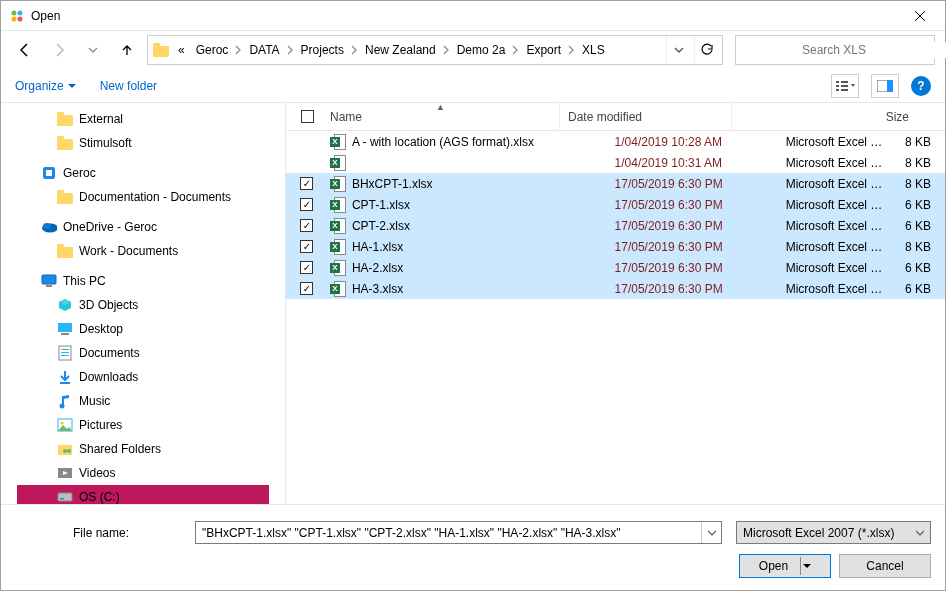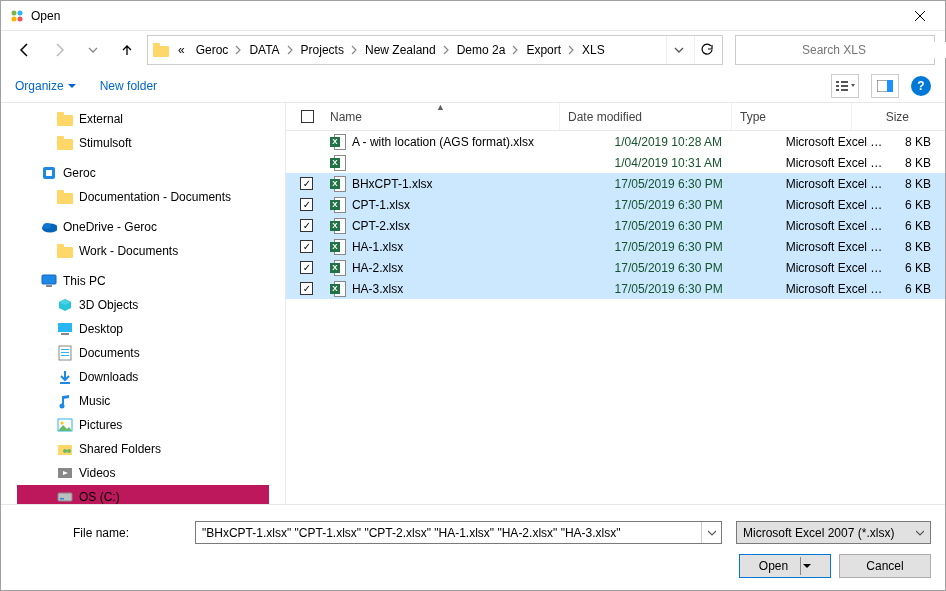--- a/index.html
+++ b/index.html
@@ -45,21 +45,21 @@
   .col.date { width:172px; }
   .col.type { width:120px; }
   .col.size { flex:1; justify-content:flex-end; padding-right:36px; border-right:none;}
   .sort-ind { position:absolute; top:-1px; left:50%; transform:translateX(-50%); color:#606060; font-size:9px;}
   .rows { flex:1; overflow:auto; }
   .row { height:21px; display:flex; align-items:center; padding-left:6px; }
   .row.sel { background:#cce8ff; }
   .row .c { padding: 0 8px; white-space:nowrap; overflow:hidden; text-overflow:ellipsis; }
   .row .chk { width:30px; display:flex; justify-content:center;}
   .row .name { width:238px; display:flex; align-items:center; gap:6px;}
-  .row .date { width:172px; color:#14532d;margin-left:48px;}
+  .row .date { width:172px; color:#7f1d1d;margin-left:48px;}
   .row .type { width:120px; color:#000;}
   .row .size { flex:1; text-align:right; padding-right:40px; color:#000;}
   .checkbox { width:13px; height:13px; border:1px solid #333; background:#fff; display:flex; align-items:center; justify-content:center; font-size:10px; line-height:1;}
   .excel-ico { width:16px; height:16px; position:relative; }
   .excel-ico .page { position:absolute; right:0; top:0; width:12px; height:16px; background:#fff; border:1px solid #888;}
   .excel-ico .x { position:absolute; left:0; top:3px; width:10px; height:10px; background:#217346; color:#fff; font-size:8px; font-weight:bold; display:flex; align-items:center; justify-content:center;}
   .bottom { border-top:1px solid #e8e8e8; padding: 16px 14px 12px; display:flex; flex-direction:column; gap:10px;}
   .fn-row { display:flex; align-items:center; gap:8px;}
   .fn-row label { width: 172px; text-align:center; color:#000;}
   .fn-row .fn-input { flex:1; height:23px; border:1px solid #7a7a7a; display:flex; align-items:center;}
@@ -358,21 +358,20 @@
     <div class="filelist">
       <div class="cols">
         <div class="col chk">
             <span class="checkbox"></span>
           </div>
         <div class="col name">
             <span class="sort-ind">▲</span>
             <span>Name</span>
           </div>
         <div class="col date">Date modified</div>
-        <div class="col type">Type</div>
         <div class="col size">Size</div>
       </div>
       <div class="rows" id="rows">
           <div class="row">
             <div class="c chk"></div>
             <div class="c name">
               <span class="excel-ico">
                 <span class="page"></span>
                 <span class="x">X</span>
               </span>

